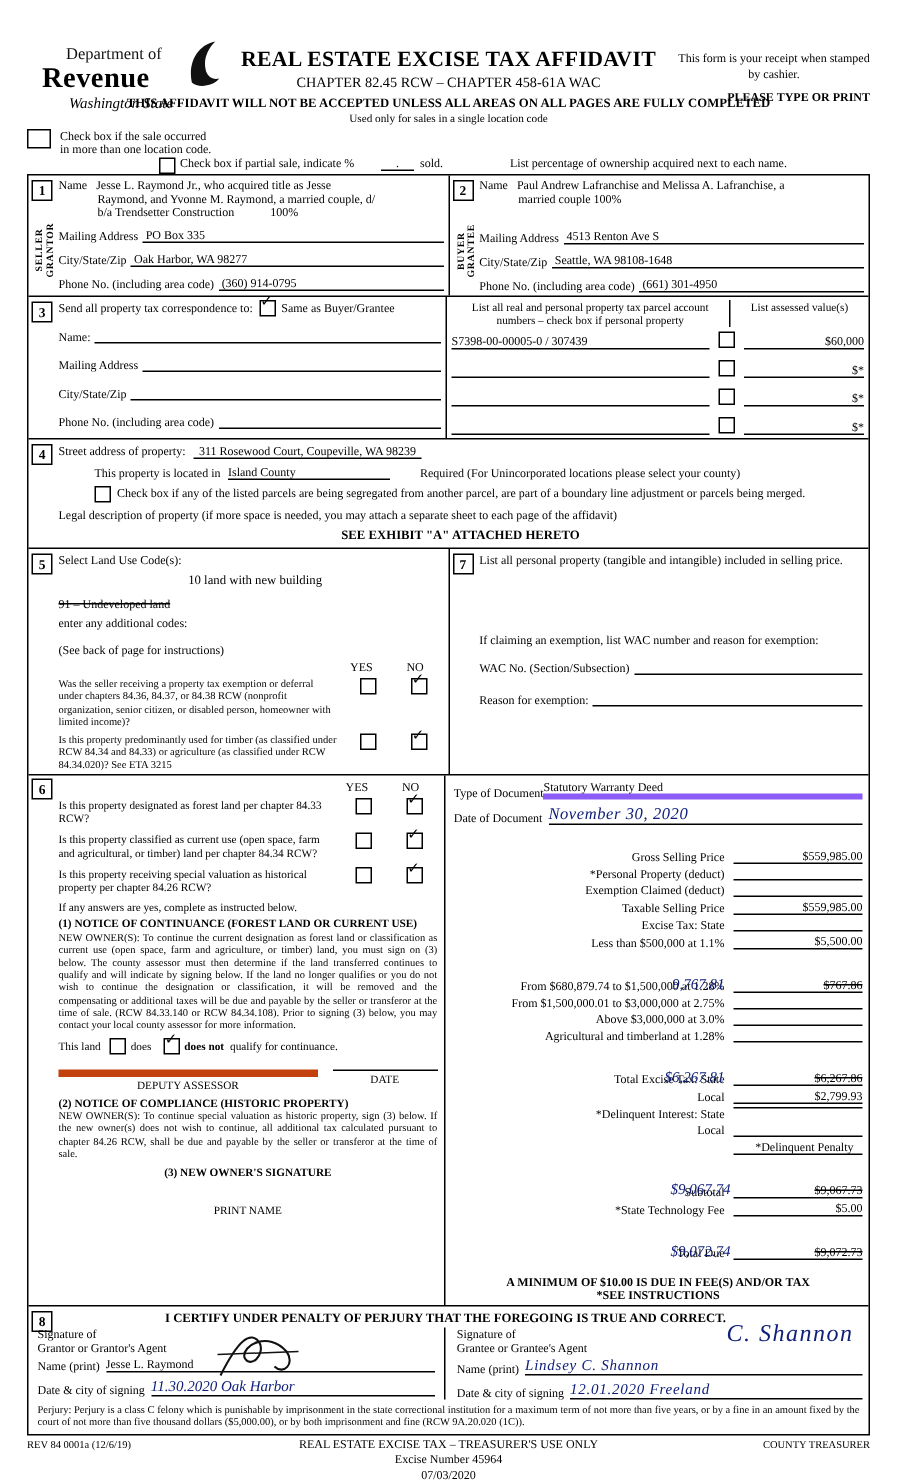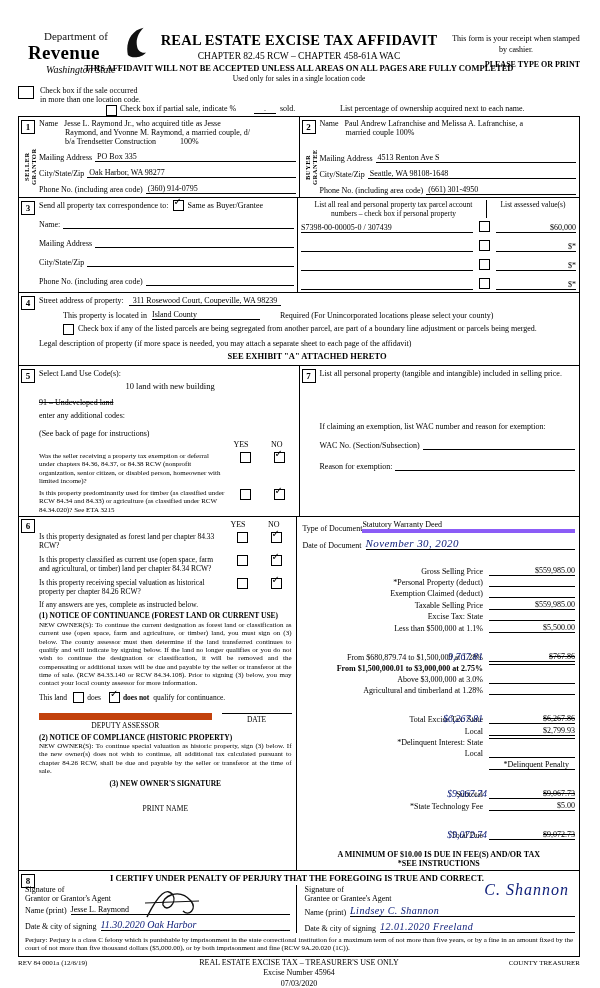--- a/index.html
+++ b/index.html
@@ -298,21 +298,21 @@
           <div class="s7" style="text-align:justify;line-height:1.2;margin-top:1px;">NEW OWNER(S): To continue the current designation as forest land or classification as current use (open space, farm and agriculture, or timber) land, you must sign on (3) below.  The county assessor must then determine if the land transferred continues to qualify and will indicate by signing below. If the land no longer qualifies or you do not wish to continue the designation or classification, it will be removed and the compensating or additional taxes will be due and payable by the seller or transferor at the time of sale.  (RCW 84.33.140 or RCW 84.34.108).  Prior to signing (3) below, you may contact your local county assessor for more information.</div>
           <div style="display:flex;align-items:center;margin-top:4px;">
             <span class="s75">This land</span>
             <span class="bx" style="margin-left:6px;"></span>
             <span class="s75" style="margin-left:3px;">does</span>
             <span class="bx chk" style="margin-left:8px;"></span>
             <span class="s75" style="margin-left:3px;font-weight:bold;">does not</span>
             <span class="s75" style="margin-left:4px;">qualify for continuance.</span>
           </div>
           <div style="display:flex;margin-top:10px;">
-            <span class="s75" style="flex:1;text-align:center;border-top:7px solid #c2410c;padding-top:1px;">DEPUTY ASSESSOR</span>
+            <span class="s75" style="flex:1;text-align:center;border-top:5px solid #c2410c;padding-top:1px;">DEPUTY ASSESSOR</span>
             <span class="s75" style="width:70px;text-align:center;border-top:1px solid #000;padding-top:1px;margin-left:10px;">DATE</span>
           </div>
           <div class="s75" style="font-weight:bold;margin-top:3px;">(2) NOTICE OF COMPLIANCE (HISTORIC PROPERTY)</div>
           <div class="s7" style="text-align:justify;line-height:1.2;">NEW OWNER(S): To continue special valuation as historic property, sign (3) below.  If the new owner(s) does not wish to continue, all additional tax calculated pursuant to chapter 84.26 RCW, shall be due and payable by the seller or transferor at the time of sale.</div>
           <div class="s75" style="font-weight:bold;text-align:center;margin-top:4px;">(3) NEW OWNER'S SIGNATURE</div>
           <div style="height:16px;"></div>
           <div class="s75" style="text-align:center;">PRINT NAME</div>
         </div>
       </div>
 
@@ -350,21 +350,21 @@
               </div>
           <div style="display:flex;justify-content:flex-end;align-items:flex-end;margin-top:2px;">
                 <span class="s8" style="margin-right:6px;">Less than $500,000 at 1.1%</span>
                 <span class="s8" style="width:86px;text-align:right;border-bottom:1px solid #000;">$5,500.00</span>
               </div>
           <div style="display:flex;justify-content:flex-end;align-items:flex-end;margin-top:2px;position:relative;">
             <span class="s8" style="margin-right:6px;">From $680,879.74 to $1,500,000 at 1.28%</span>
             <span class="hand blue" style="position:absolute;right:92px;bottom:0;font-size:10px;">9,767.81</span>
             <span class="s8 strike" style="width:86px;text-align:right;border-bottom:1px solid #000;">$767.86</span>
           </div>
-          <div style="display:flex;justify-content:flex-end;align-items:flex-start;margin-top:2px;font-weight:bold;">
+          <div style="display:flex;justify-content:flex-end;align-items:flex-end;margin-top:2px;">
                 <span class="s8" style="margin-right:6px;">From $1,500,000.01 to $3,000,000 at 2.75%</span>
                 <span class="s8" style="width:86px;text-align:right;border-bottom:1px solid #000;"></span>
               </div>
           <div style="display:flex;justify-content:flex-end;align-items:flex-end;margin-top:2px;">
                 <span class="s8" style="margin-right:6px;">Above $3,000,000 at 3.0%</span>
                 <span class="s8" style="width:86px;text-align:right;border-bottom:1px solid #000;"></span>
               </div>
           <div style="display:flex;justify-content:flex-end;align-items:flex-end;margin-top:2px;">
                 <span class="s8" style="margin-right:6px;">Agricultural and timberland at 1.28%</span>
                 <span class="s8" style="width:86px;text-align:right;border-bottom:1px solid #000;"></span>

